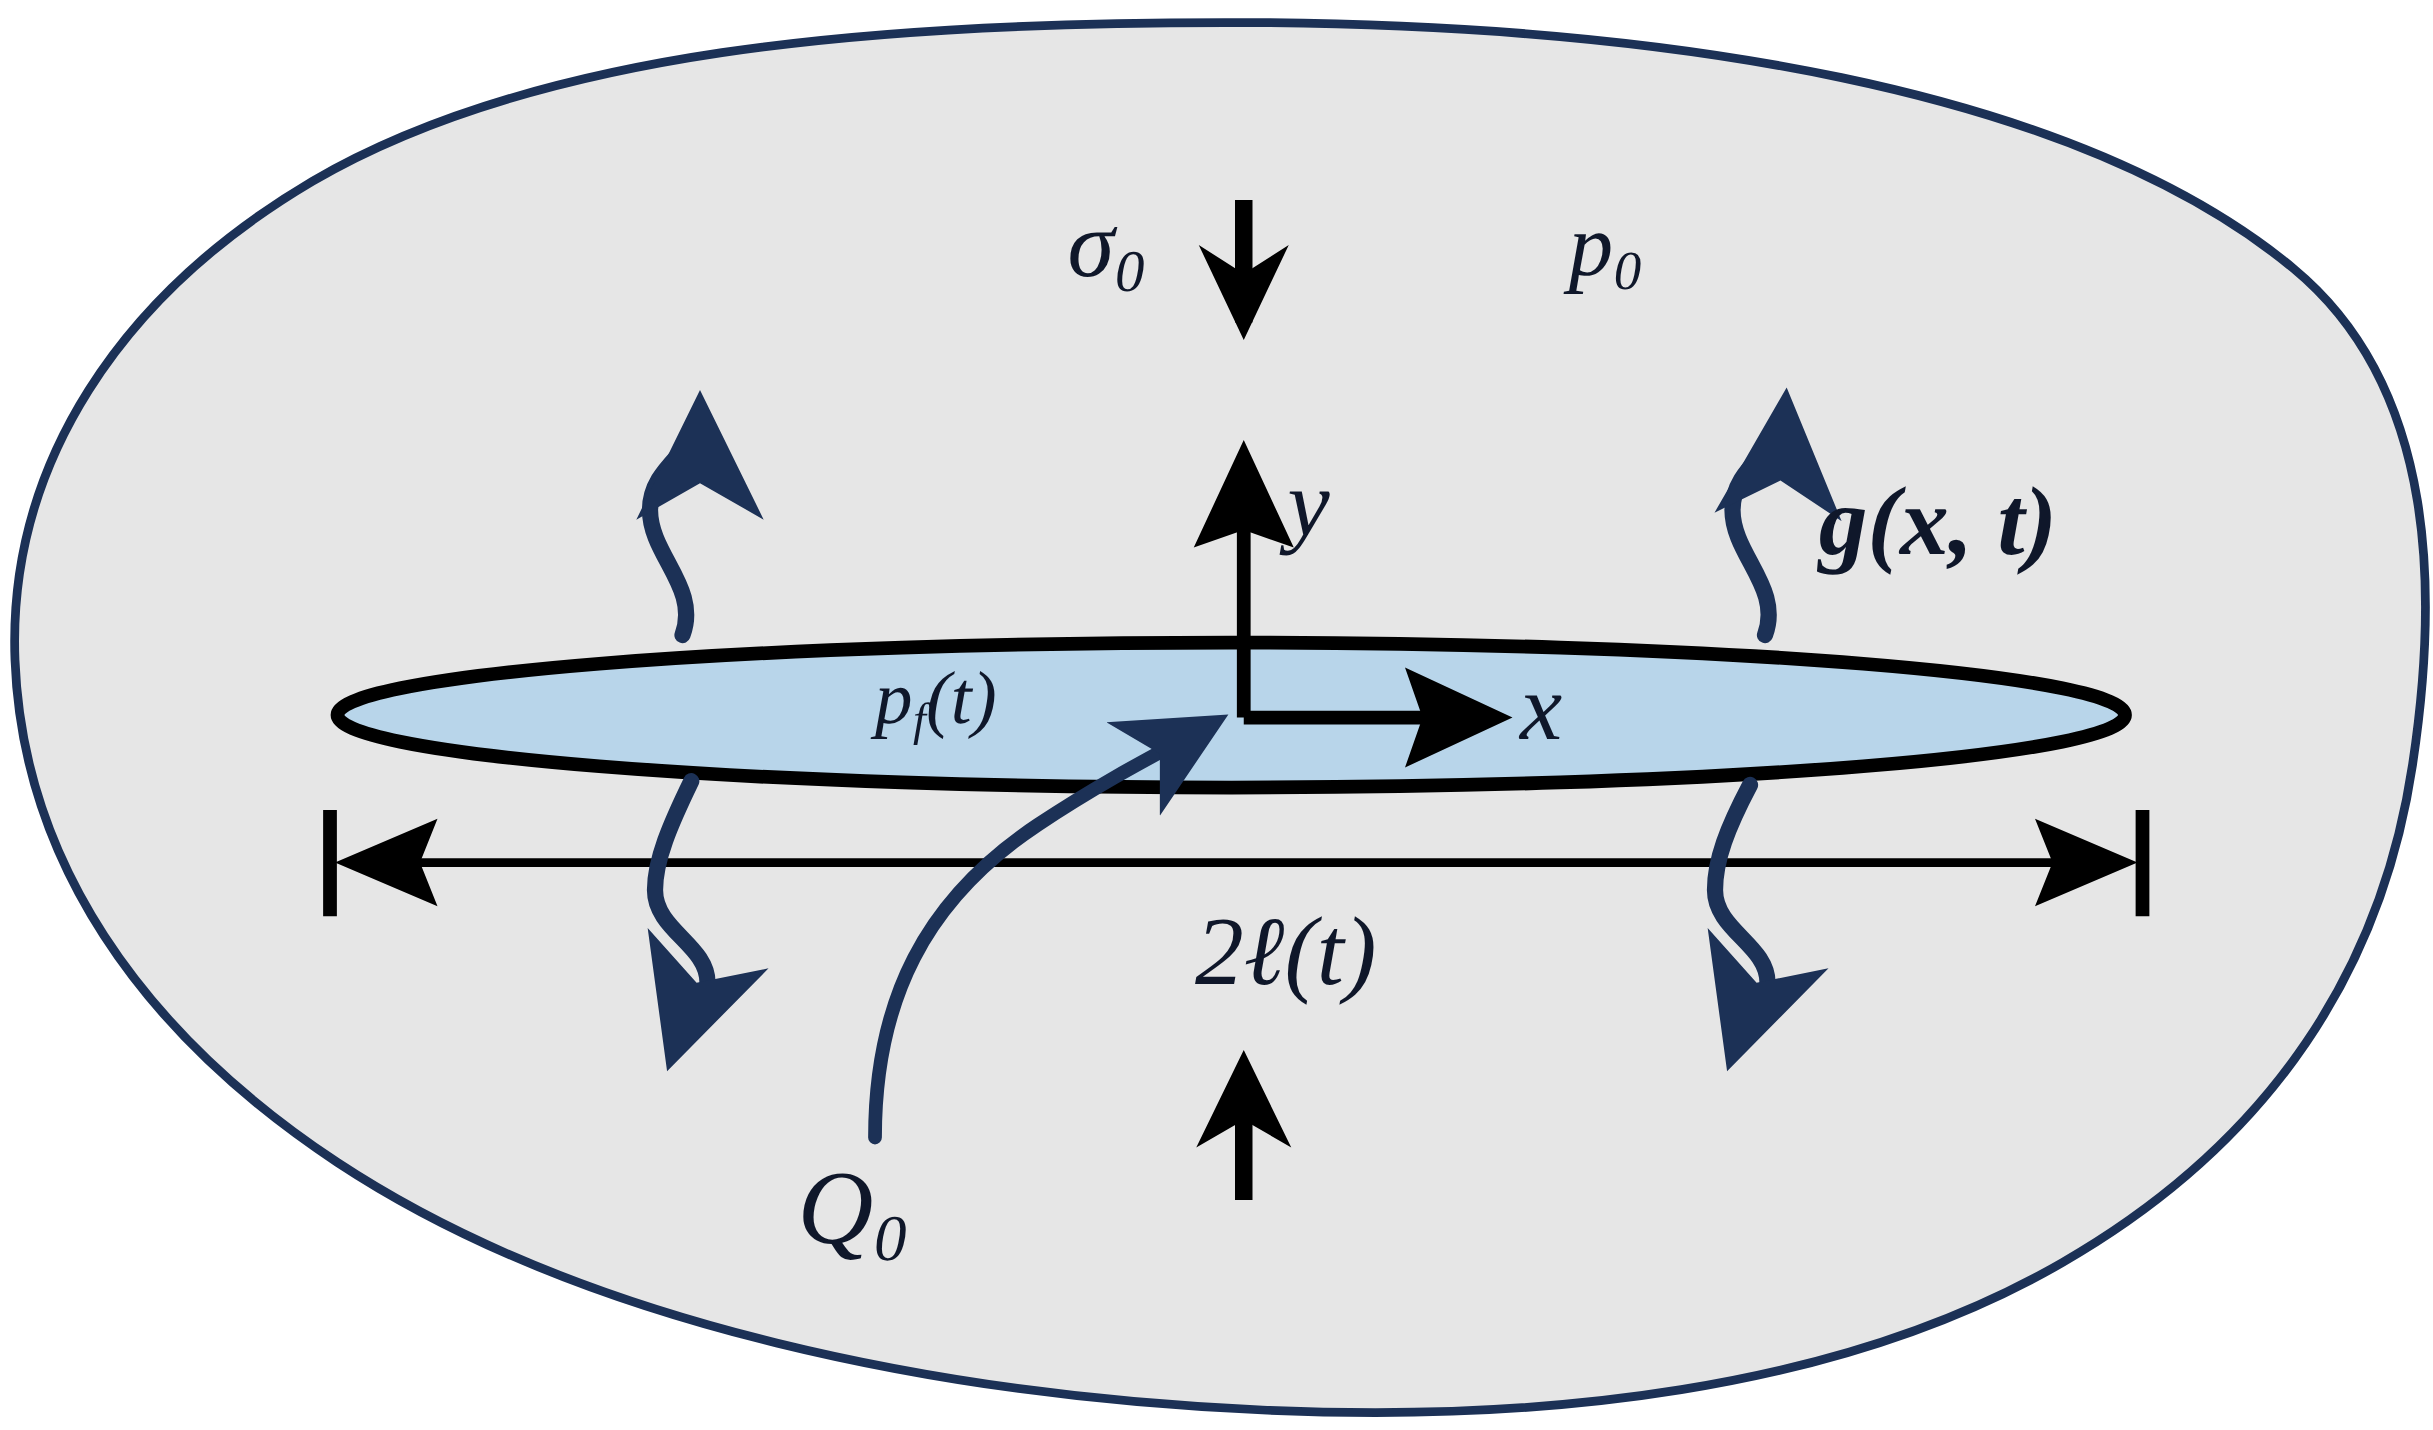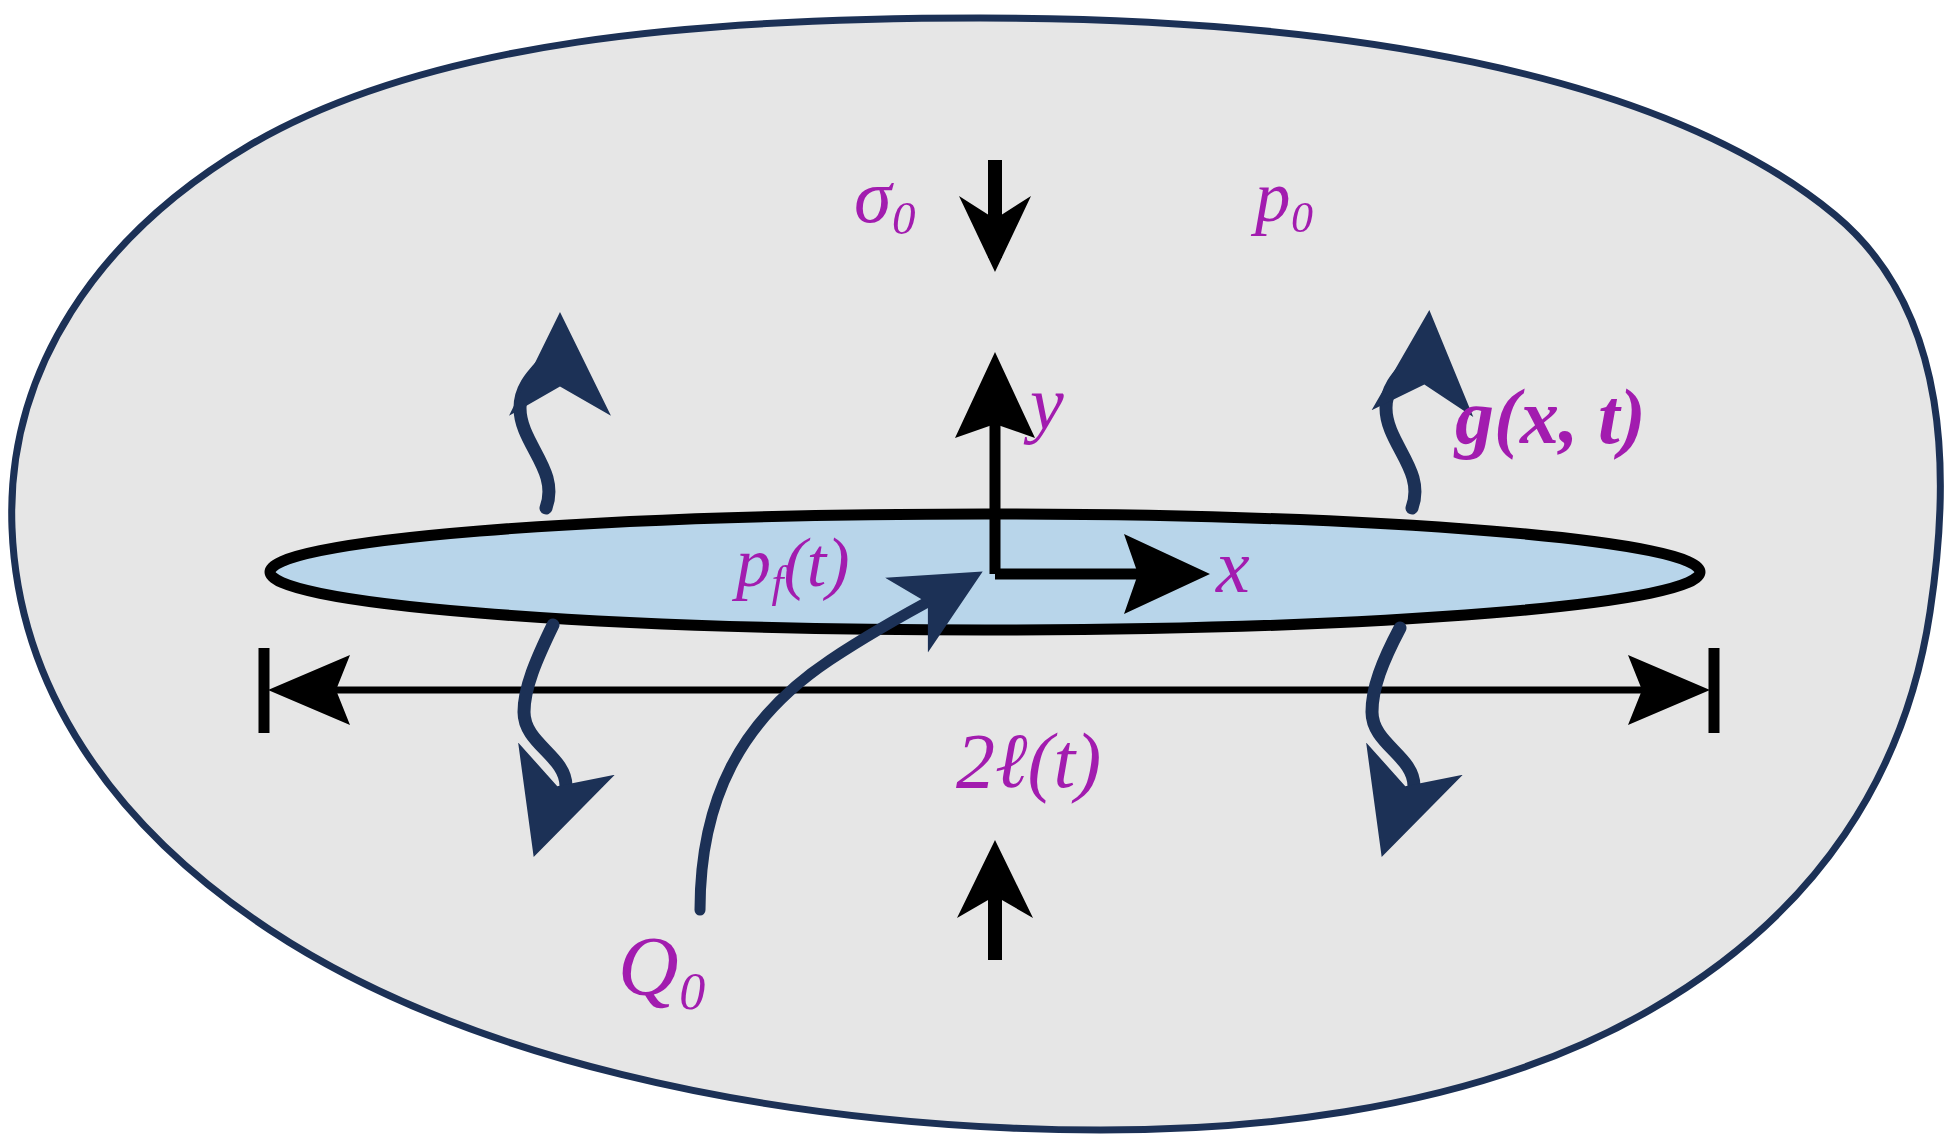--- a/index.html
+++ b/index.html
@@ -21,44 +21,44 @@
     position: absolute;
     left: 0;
     top: 0;
     width: 1946px;
     height: 1144px;
   }
   .lbl {
     position: absolute;
     font-family: "Liberation Serif", serif;
     font-style: italic;
-    color: #a21caf;
+    color: #0f172a;
     white-space: nowrap;
     line-height: 1;
     user-select: none;
   }
   .lbl .sub {
     font-size: 0.62em;
     font-style: italic;
     vertical-align: baseline;
     position: relative;
     top: 0.26em;
     margin-left: 0.01em;
   }
   .lbl .up {
     font-style: italic;
   }
   .lbl-sigma0 { left: 854px; top: 158px; font-size: 76px; }
   .lbl-p0     { left: 1255px; top: 120px; font-size: 71px; margin-top: 42px; }
   .lbl-y      { left: 1030px; top: 365px; font-size: 76px; }
   .lbl-x      { left: 1216px; top: 528px; font-size: 76px; }
-  .lbl-pf     { left: 736px; top: 528px; font-size: 70px; text-align: right; }
+  .lbl-pf     { left: 700px; top: 528px; font-size: 60px; text-align: right; }
   .lbl-g      { left: 1455px; top: 378px; font-size: 78px; font-weight: bold; }
   .lbl-2l     { left: 910px; top: 722px; font-size: 78px; margin-left: 46px; }
-  .lbl-q0     { left: 618px; top: 925px; font-size: 84px; }
+  .lbl-q0     { left: 638px; top: 925px; font-size: 84px; }
 </style>
 </head>
 <body>
 
 <div id="figure-root">
 
   <svg id="figure-svg" viewBox="0 0 1946 1144" xmlns="http://www.w3.org/2000/svg">
 
     <defs>
       <marker id="blk-arrow" viewBox="0 0 12 12" refX="9.4" refY="6" markerWidth="9" markerHeight="9" orient="auto-start-reverse">

